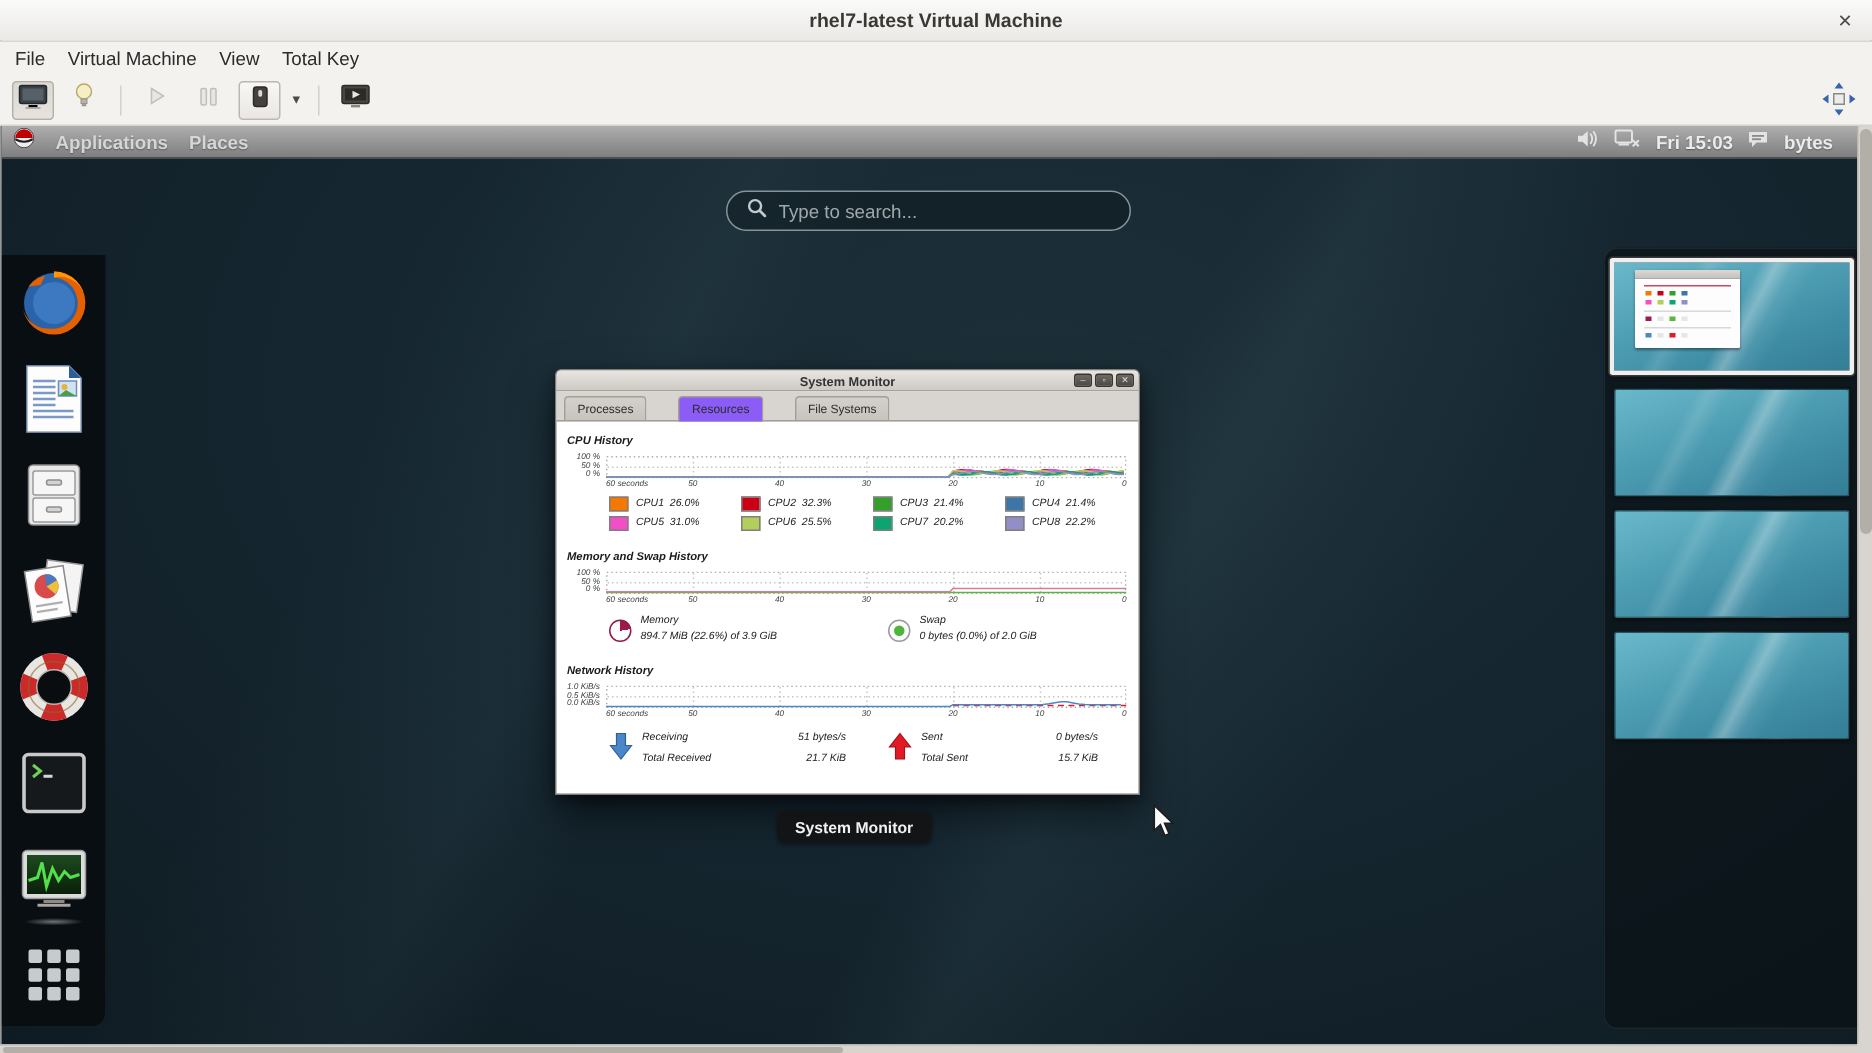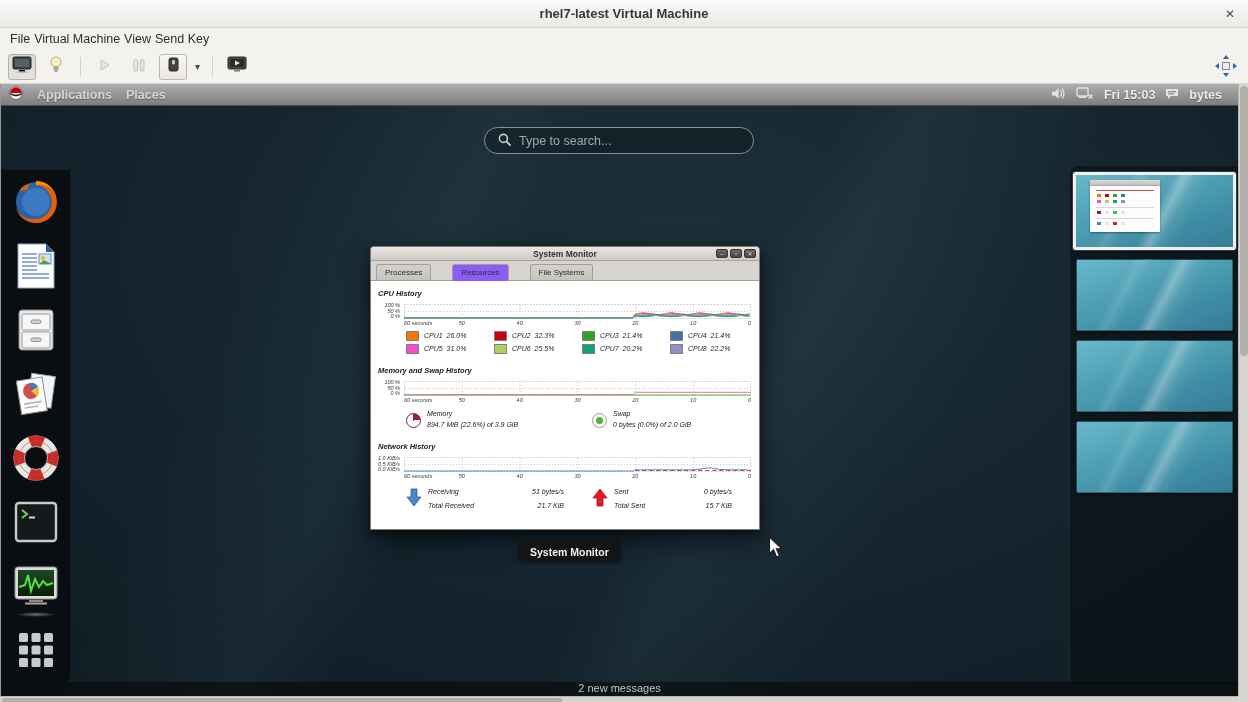--- a/index.html
+++ b/index.html
@@ -9,21 +9,21 @@
 
   
   .vm-titlebar { position:absolute; left:0; top:0; width:1248px; height:28px;
     background:linear-gradient(#fafaf9,#ebe9e6); border-bottom:1px solid #d9d6d1;
     display:flex; align-items:center; justify-content:center; }
   .vm-title { font-size:13px; font-weight:bold; color:#3a3834; }
   .vm-close { position:absolute; right:9px; top:5px; width:18px; height:18px;
     display:flex; align-items:center; justify-content:center;
     font-size:12px; color:#4d4d4d; cursor:default; }
   .vm-menubar { position:absolute; left:0; top:28px; width:1248px; height:22px;
-    display:flex; align-items:center; gap:2px; padding-left:9px; background:#f4f2ef; }
+    display:flex; align-items:center; gap:13px; padding-left:9px; background:#f4f2ef; }
   .menu-item { font-size:12.5px; color:#2b2b2b; padding:2px 1px; }
   .vm-toolbar { position:absolute; left:0; top:50px; width:1248px; height:34px;
     background:#f4f2ef; border-bottom:1px solid #d7d3cd;
     display:flex; align-items:center; gap:6px; padding-left:8px; }
   .tb-btn { width:28px; height:26px; display:flex; align-items:center; justify-content:center;
     border-radius:3px; }
   .tb-btn.pressed { background:linear-gradient(#dcd9d4,#e6e3df); border:1px solid #b3aea6; }
   .tb-btn.framed  { background:linear-gradient(#f8f7f5,#eae7e3); border:1px solid #bcb7b0; }
   .tb-sep { width:1px; height:20px; background:#d4d0ca; margin:0 4px; }
   .chev { font-size:10px; color:#4a4a4a; padding:0 2px; }
@@ -148,21 +148,21 @@
 
   <div class="vm-titlebar">
     <span class="vm-title">rhel7-latest Virtual Machine</span>
     <span class="vm-close">✕</span>
   </div>
 
   <div class="vm-menubar">
     <span class="menu-item">File</span>
     <span class="menu-item">Virtual Machine</span>
     <span class="menu-item">View</span>
-    <span class="menu-item">Send Key</span>
+    <span class="menu-item">Total Key</span>
   </div>
 
   <div class="vm-toolbar">
     <div class="tb-btn pressed">
       <span>
         <svg width="20" height="17" viewBox="0 0 20 17">
             <rect x="1" y="1" width="18" height="12" rx="1.5" fill="#3a4147" stroke="#23282c"></rect>
             <rect x="3" y="3" width="14" height="8" fill="#566069"></rect>
             <rect x="7" y="14" width="6" height="1.6" fill="#8a8challenge580"></rect>
             <rect x="5" y="15.4" width="10" height="1.2" fill="#a8a39c"></rect>
@@ -605,23 +605,20 @@
           </div>
         </div>
 
       </div>
     </div>
 
     <div class="win-label">
       <span>System Monitor</span>
     </div>
 
-    <div class="msg-tray">
-      <span>2 new messages</span>
-    </div>
 
     <div class="cursor">
       <svg width="17" height="23" viewBox="0 0 17 23">
           <path d="M1.5 1 L1.5 17.5 L5.6 13.8 L8.6 21 L11.4 19.8 L8.4 12.8 L13.8 12.8 Z" fill="#fbfbfb" stroke="#1d1d1d" stroke-width="1.1"></path>
         </svg>
     </div>
 
   </div>
 
   <div class="vscroll">

